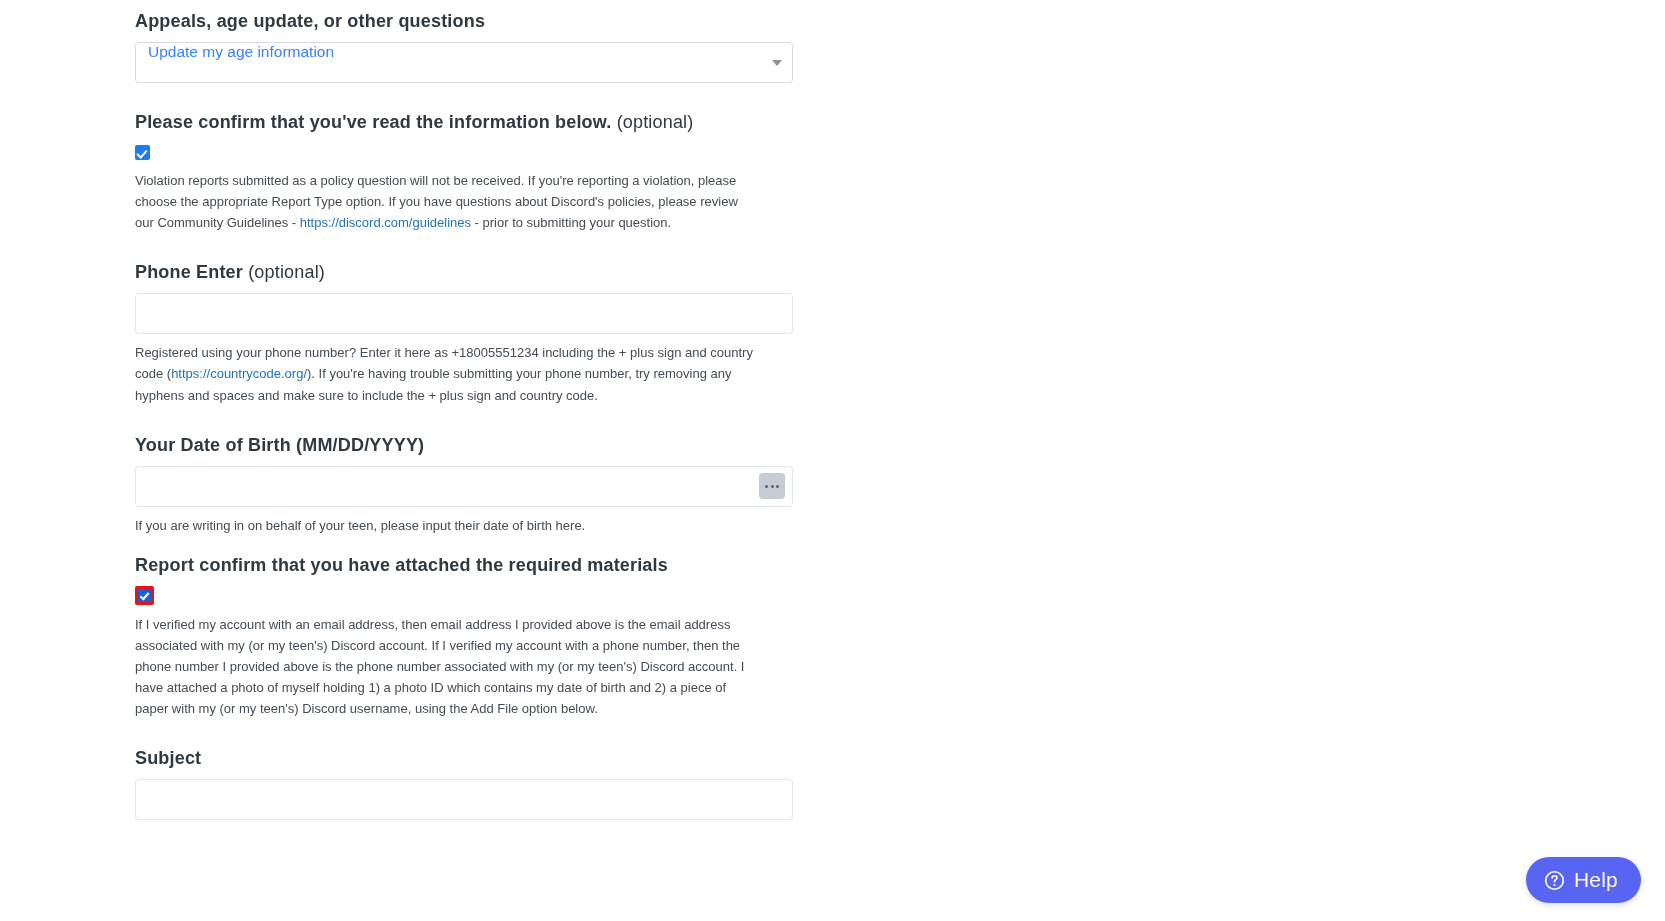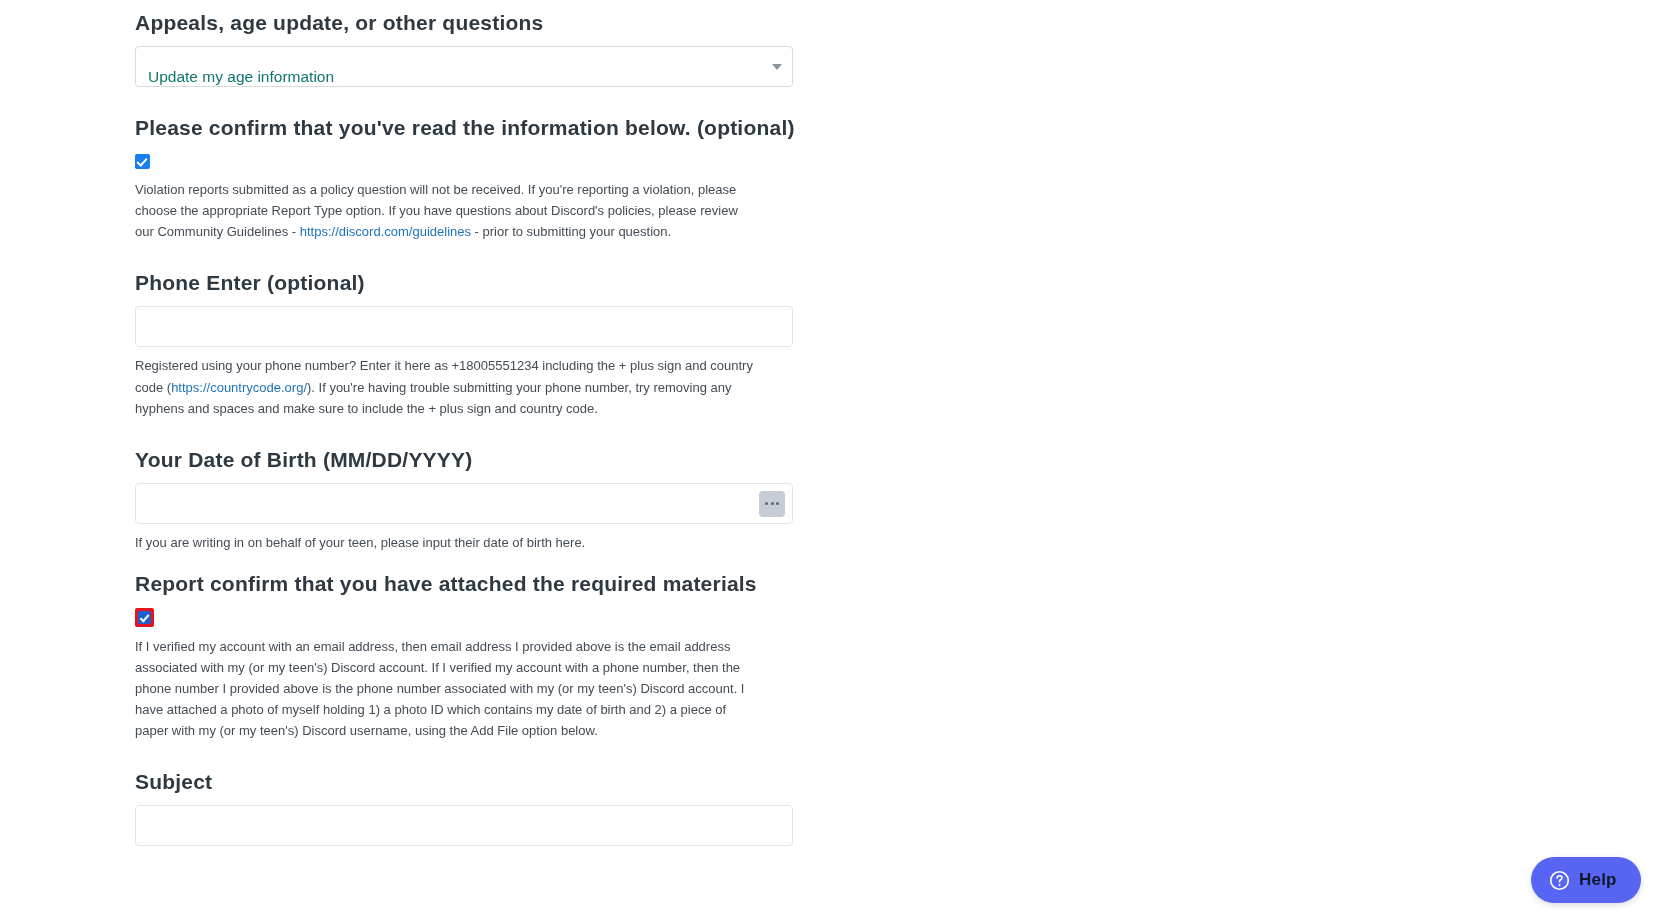--- a/index.html
+++ b/index.html
@@ -27,48 +27,48 @@
     top: 0;
     width: 660px;
     padding-top: 8px;
   }
 
   
   .field-group { margin-bottom: 26px; }
   .field-group.tight { margin-bottom: 16px; }
 
   .field-label {
-    font-size: 21px;
+    font-size: 18px;
     font-weight: bold;
     color: #2f3941;
     line-height: 1.45;
     margin-bottom: 8px;
     letter-spacing: 0.01em;
   }
   .field-label .optional {
-    font-weight: bold;
+    font-weight: normal;
     color: #2f3941;
   }
 
   
   .select-wrap {
     position: relative;
     width: 658px;
   }
   .select-box {
     width: 100%;
     height: 41px;
     border: 1px solid #d8dcde;
     border-radius: 4px;
     background: #ffffff;
     display: flex;
-    align-items: flex-end;
+    align-items: flex-start;
     padding: 0 30px 0 12px;
     font-size: 15.5px;
-    color: #0f766e;
+    color: #3b82f6;
     cursor: pointer;
   }
   .select-caret {
     position: absolute;
     right: 11px;
     top: 50%;
     transform: translateY(-50%);
     width: 0;
     height: 0;
     border-left: 5px solid transparent;
@@ -206,23 +206,23 @@
     padding: 0 23px 0 18px;
     background: #5865f2;
     border-radius: 23px;
     display: flex;
     align-items: center;
     gap: 9px;
     cursor: pointer;
     box-shadow: 0 2px 6px rgba(0,0,0,0.14);
   }
   .help-widget .help-label {
-    color: #0f172a;
-    font-size: 17px;
-    font-weight: bold;
+    color: #fef9c3;
+    font-size: 21px;
+    font-weight: normal;
     letter-spacing: 0.2px;
   }
   .help-icon {
     width: 21px;
     height: 21px;
     flex: 0 0 auto;
   }
 </style>
 </head>
 <body>

